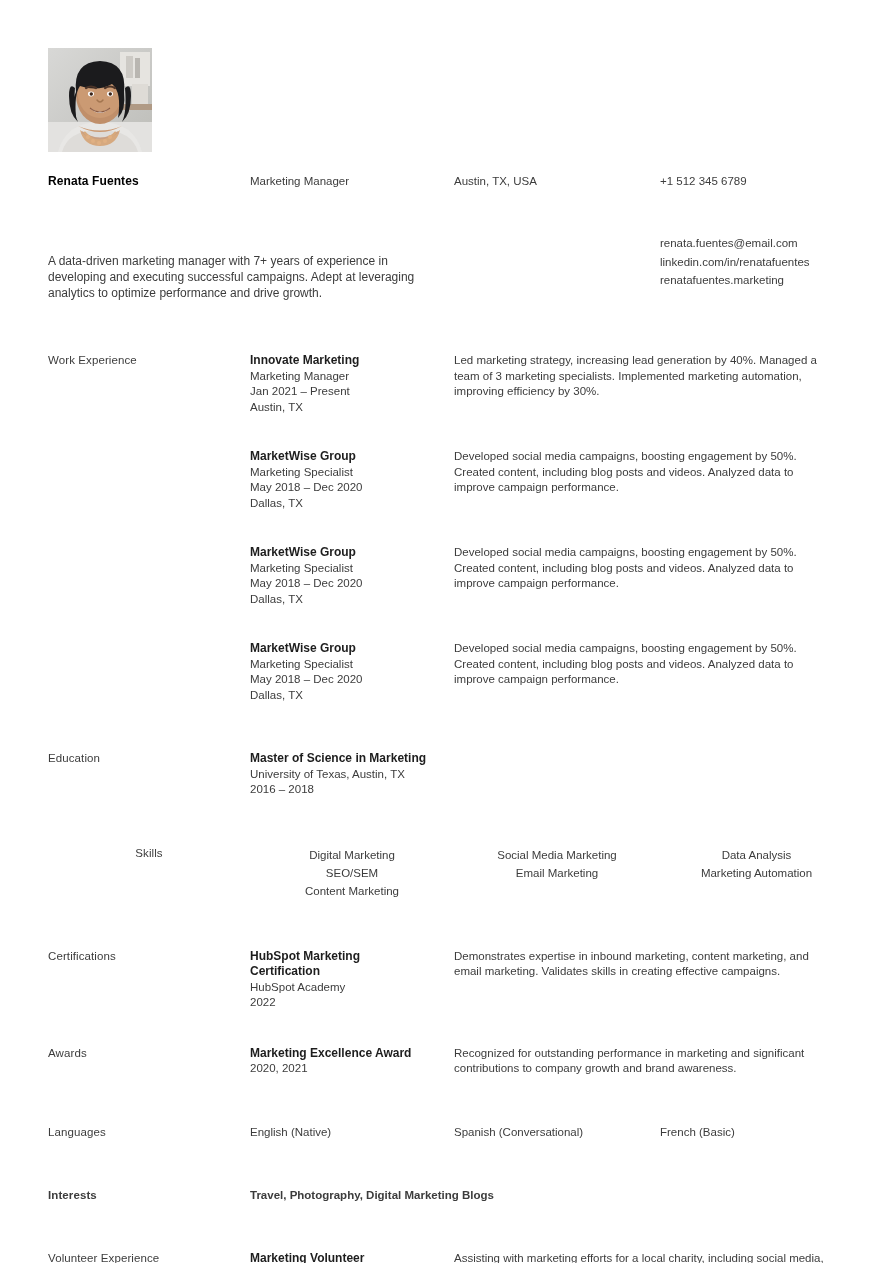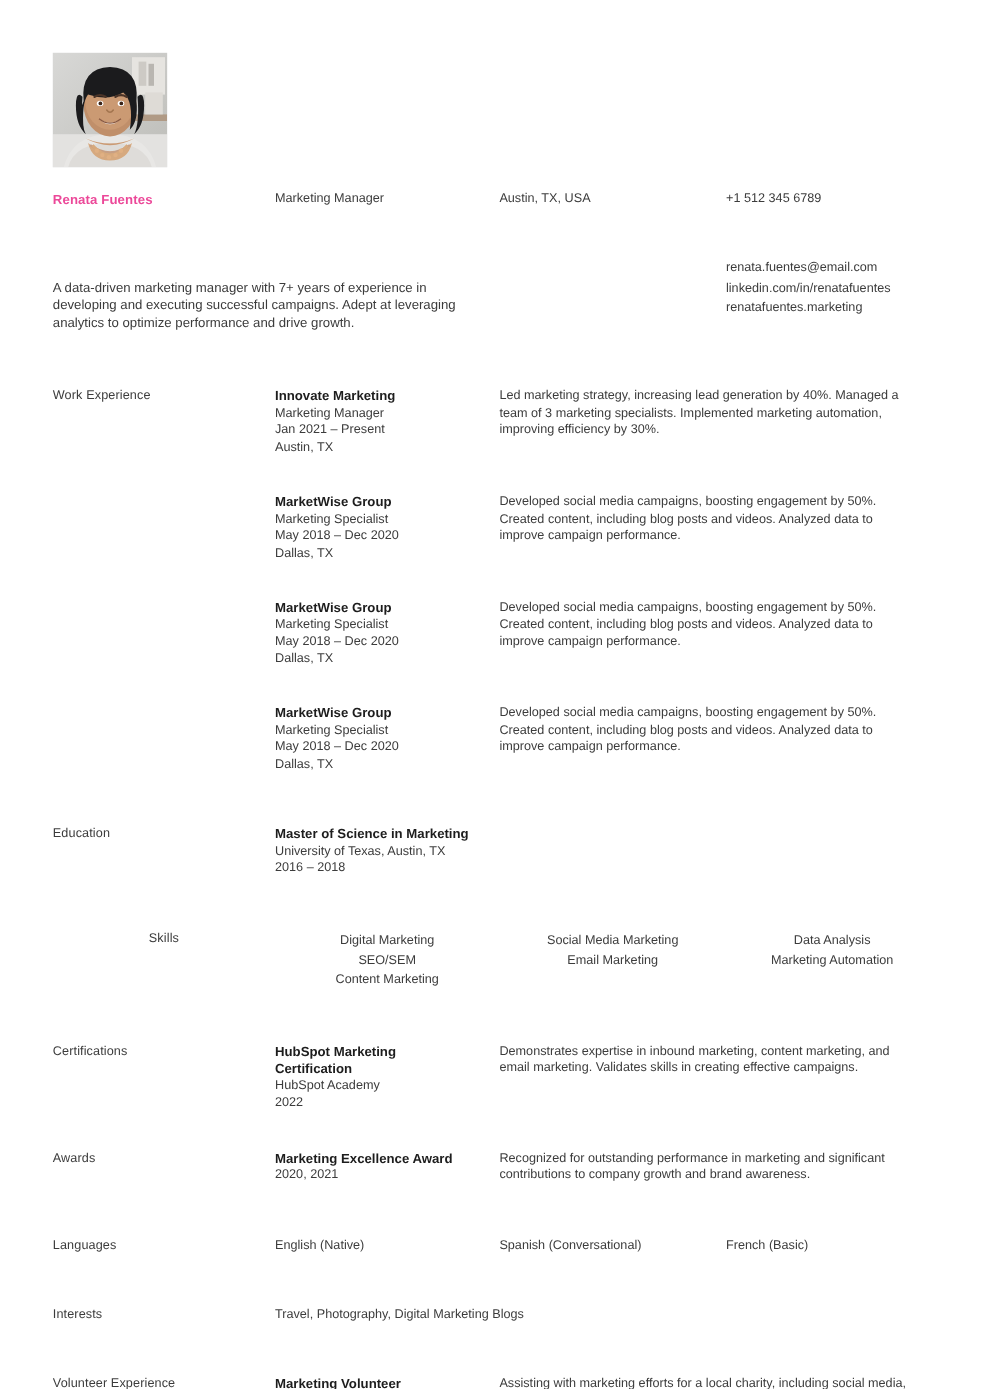--- a/index.html
+++ b/index.html
@@ -73,21 +73,21 @@
     color: #3c3c3c;
   }
 
   
   .header-row {
     margin-top: 22px;
   }
   .name {
     font-weight: bold;
     font-size: 12px;
-    color: #ec4899;
+    color: #000000;
     letter-spacing: 0.1px;
   }
 
   
   .summary-row { margin-top: 45px; }
   .summary {
     grid-column: 1 / span 3;
     font-size: 12px;
     line-height: 16px;
     max-width: 370px;
@@ -275,21 +275,21 @@
     <div class="cell wide-desc">Recognized for outstanding performance in marketing and significant contributions to company growth and brand awareness.</div>
   </div>
 
   <div class="row" style="margin-top:48px;">
     <div class="col-label">Languages</div>
     <div class="cell">English (Native)</div>
     <div class="cell">Spanish (Conversational)</div>
     <div class="cell">French (Basic)</div>
   </div>
 
-  <div class="row" style="margin-top:48px;">
+  <div class="row" style="margin-top:48px;font-weight:bold;">
     <div class="col-label">Interests</div>
     <div class="cell" style="grid-column:2 / span 3;">Travel, Photography, Digital Marketing Blogs</div>
   </div>
 
   <div class="row truncated" style="margin-top:48px;">
     <div class="col-label">Volunteer Experience</div>
     <div>
       <div class="entry-title">Marketing Volunteer</div>
 
     </div>

